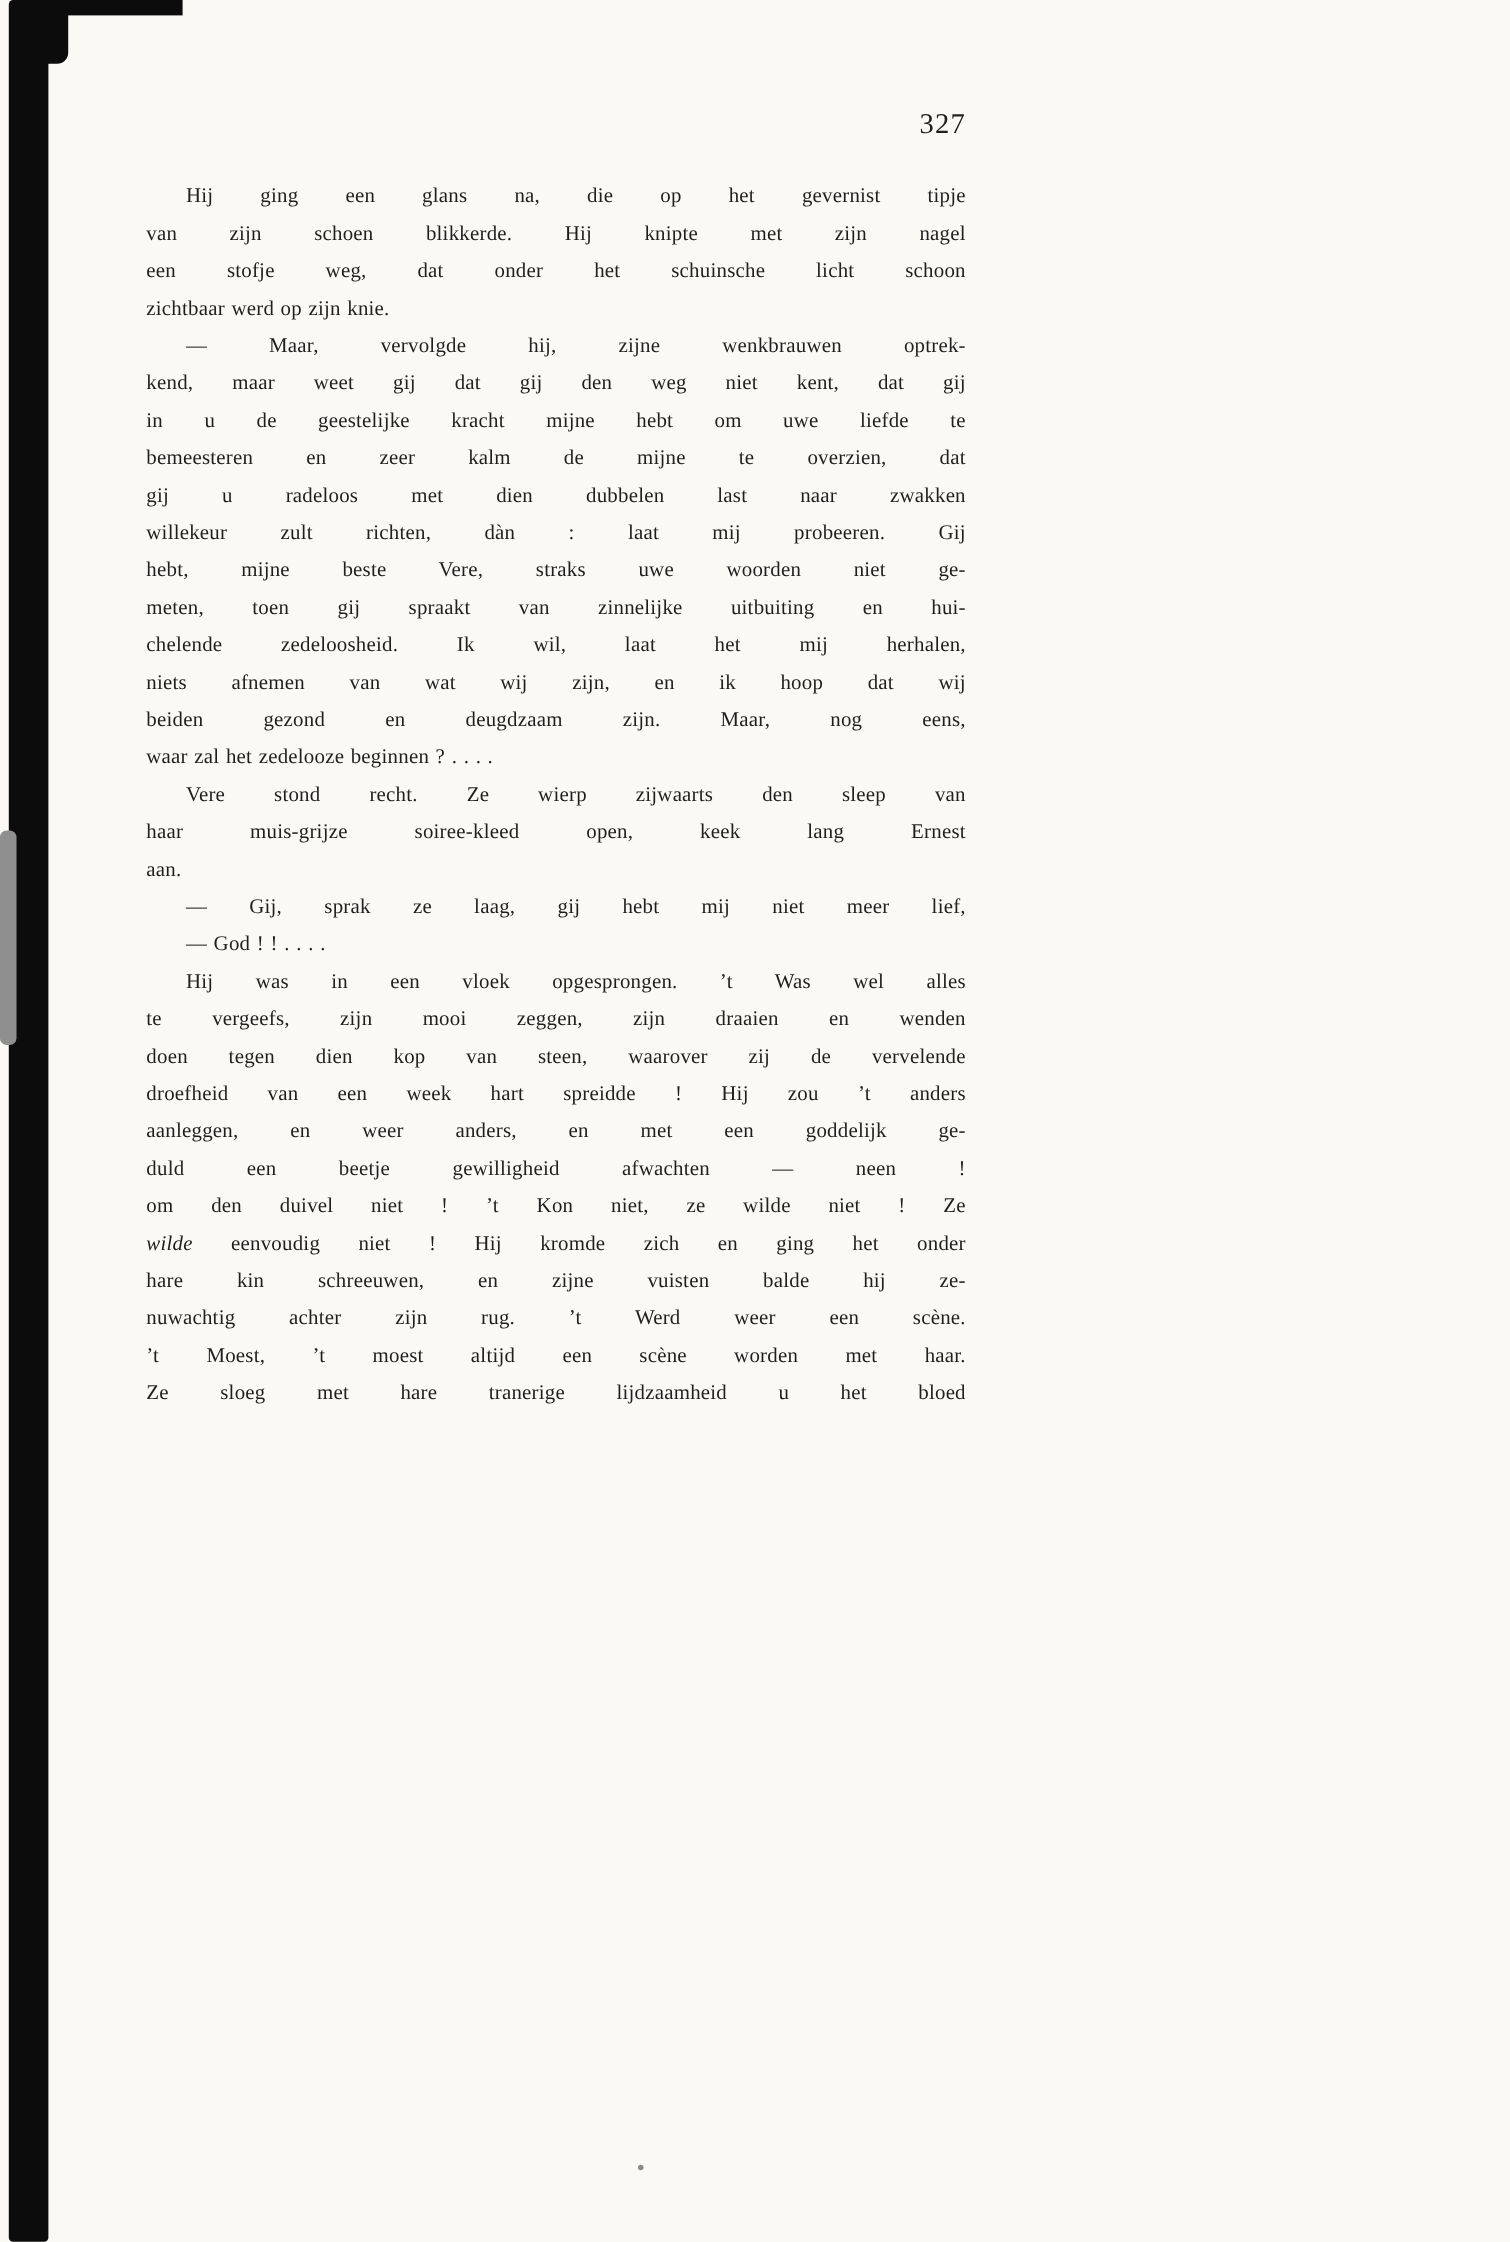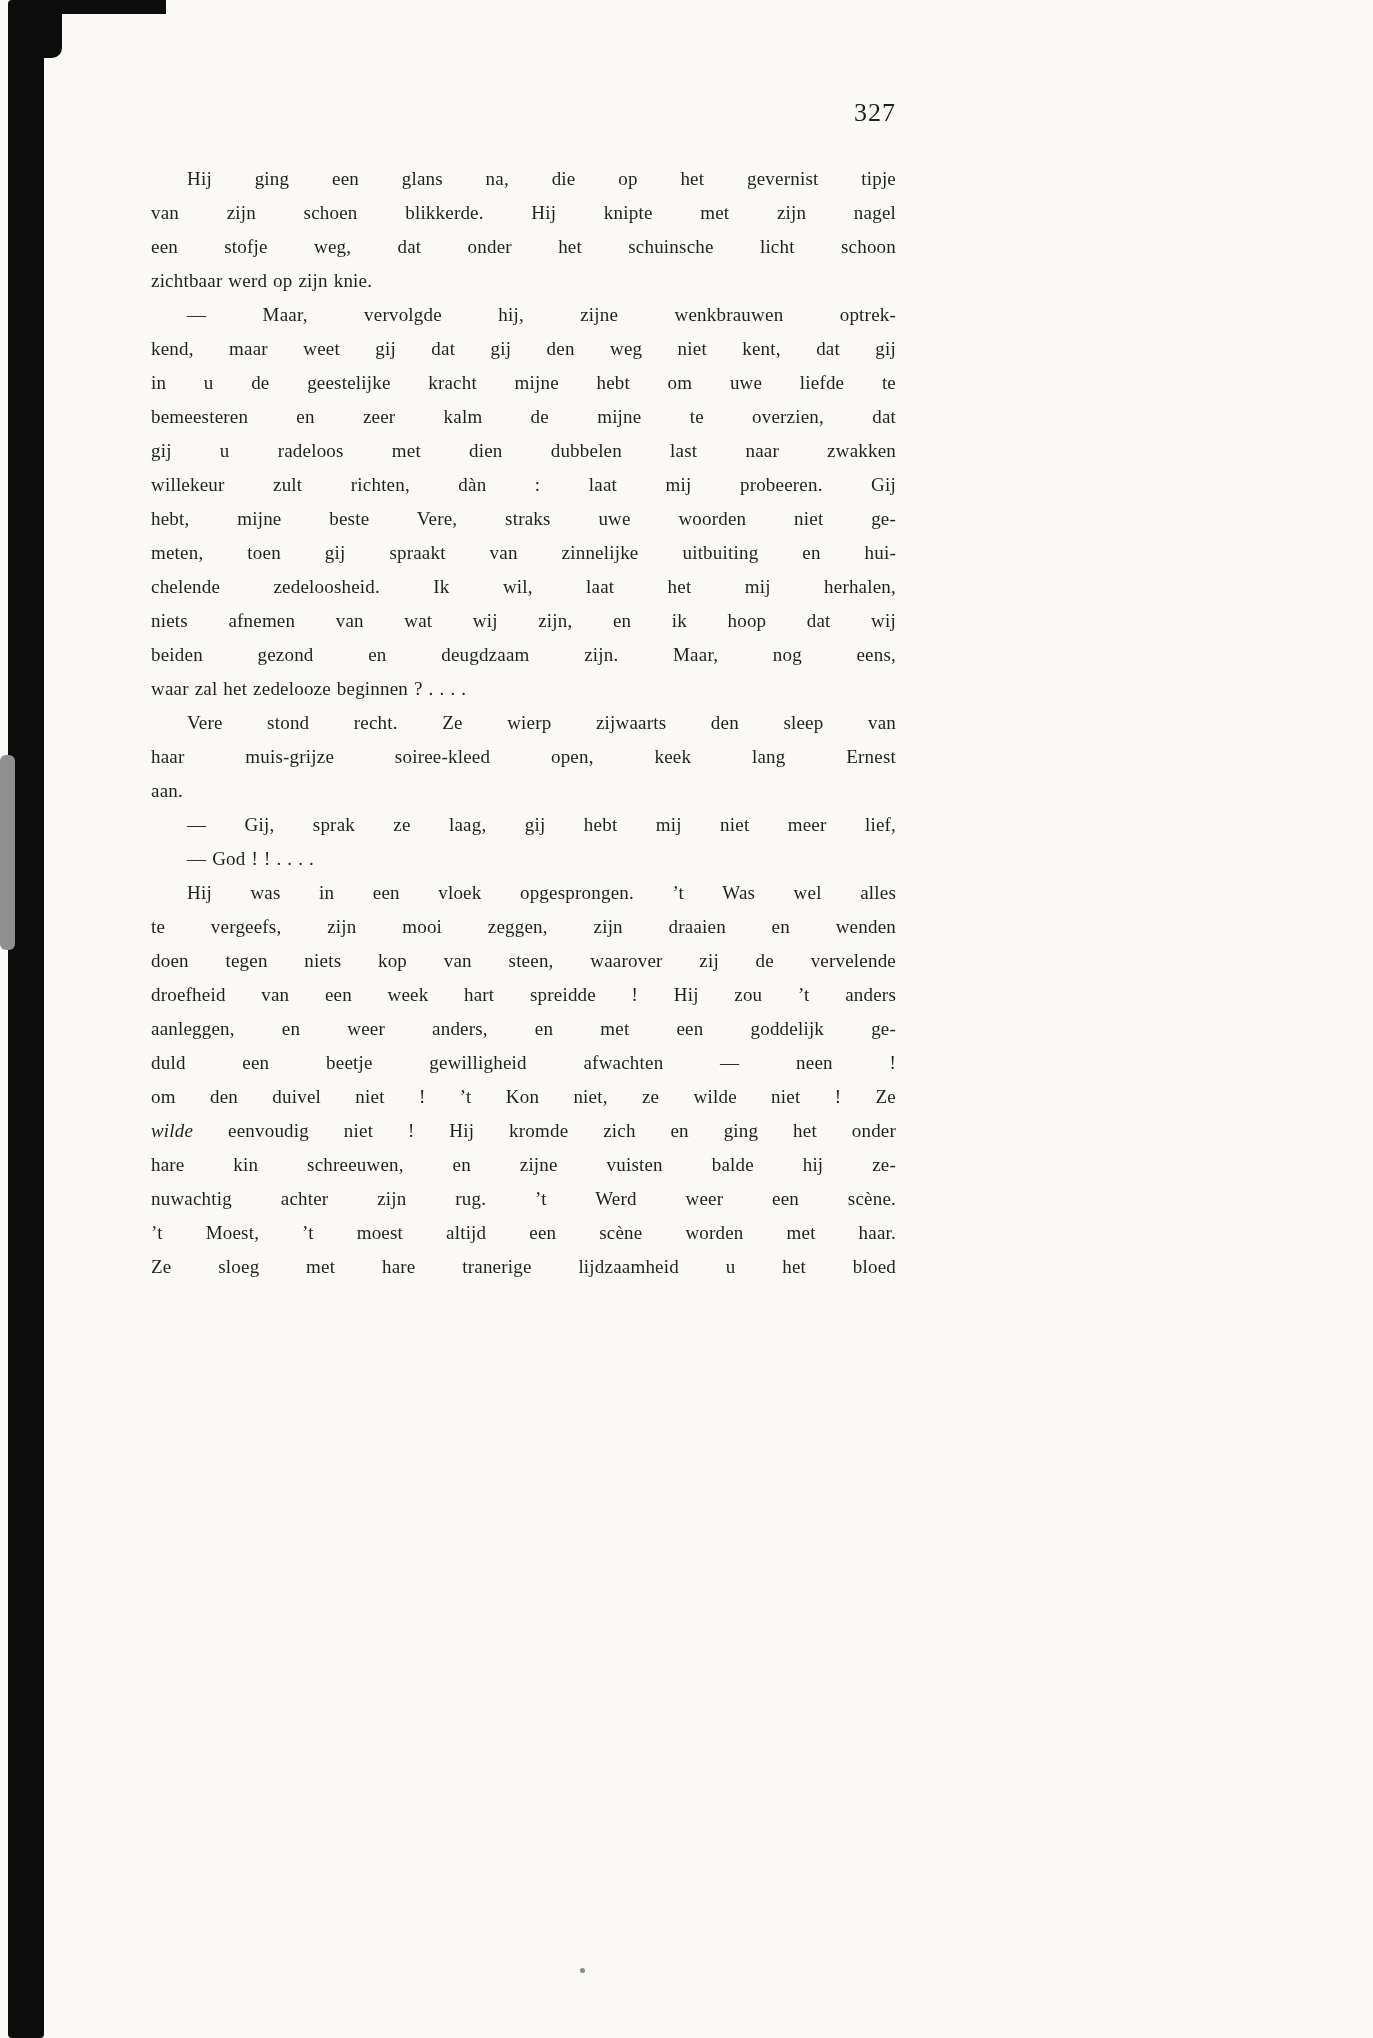--- a/index.html
+++ b/index.html
@@ -39,21 +39,21 @@
   }
   .scan-speck {
     position: absolute; left: 580px; top: 1968px;
     width: 5px; height: 5px; background: #8a8a8a;
     border-radius: 50%;
   }
 
   
   .page-content {
     position: absolute;
-    left: 151px; top: 96px;
+    left: 133px; top: 96px;
     width: 745px;
   }
   .page-number {
     text-align: right;
     font-size: 26px;
     line-height: 34px;
     letter-spacing: 1px;
     margin-bottom: 32px;
   }
   .text-block { width: 100%; }
@@ -101,21 +101,21 @@
         <div class="line"><span>niets afnemen van wat wij zijn, en ik hoop dat wij</span></div>
         <div class="line"><span>beiden gezond en deugdzaam zijn. Maar, nog eens,</span></div>
         <div class="line endline"><span>waar zal het zedelooze beginnen ? . . . .</span></div>
         <div class="line indent"><span>Vere stond recht. Ze wierp zijwaarts den sleep van</span></div>
         <div class="line"><span>haar muis-grijze soiree-kleed open, keek lang Ernest</span></div>
         <div class="line endline"><span>aan.</span></div>
         <div class="line indent"><span>— Gij, sprak ze laag, gij hebt mij niet meer lief,</span></div>
         <div class="line indent endline"><span>— God ! ! . . . .</span></div>
         <div class="line indent"><span>Hij was in een vloek opgesprongen. ’t Was wel alles</span></div>
         <div class="line"><span>te vergeefs, zijn mooi zeggen, zijn draaien en wenden</span></div>
-        <div class="line"><span>doen tegen niets kop van steen, waarover zij de vervelende</span></div>
+        <div class="line"><span>doen tegen dien kop van steen, waarover zij de vervelende</span></div>
         <div class="line"><span>droefheid van een week hart spreidde ! Hij zou ’t anders</span></div>
         <div class="line"><span>aanleggen, en weer anders, en met een goddelijk ge-</span></div>
         <div class="line"><span>duld een beetje gewilligheid afwachten — neen !</span></div>
         <div class="line"><span>om den duivel niet ! ’t Kon niet, ze wilde niet ! Ze</span></div>
         <div class="line"><span class="italic">wilde</span><span> eenvoudig niet ! Hij kromde zich en ging het onder</span></div>
         <div class="line"><span>hare kin schreeuwen, en zijne vuisten balde hij ze-</span></div>
         <div class="line"><span>nuwachtig achter zijn rug. ’t Werd weer een scène.</span></div>
         <div class="line"><span>’t Moest, ’t moest altijd een scène worden met haar.</span></div>
         <div class="line"><span>Ze sloeg met hare tranerige lijdzaamheid u het bloed</span></div>
       </div>

